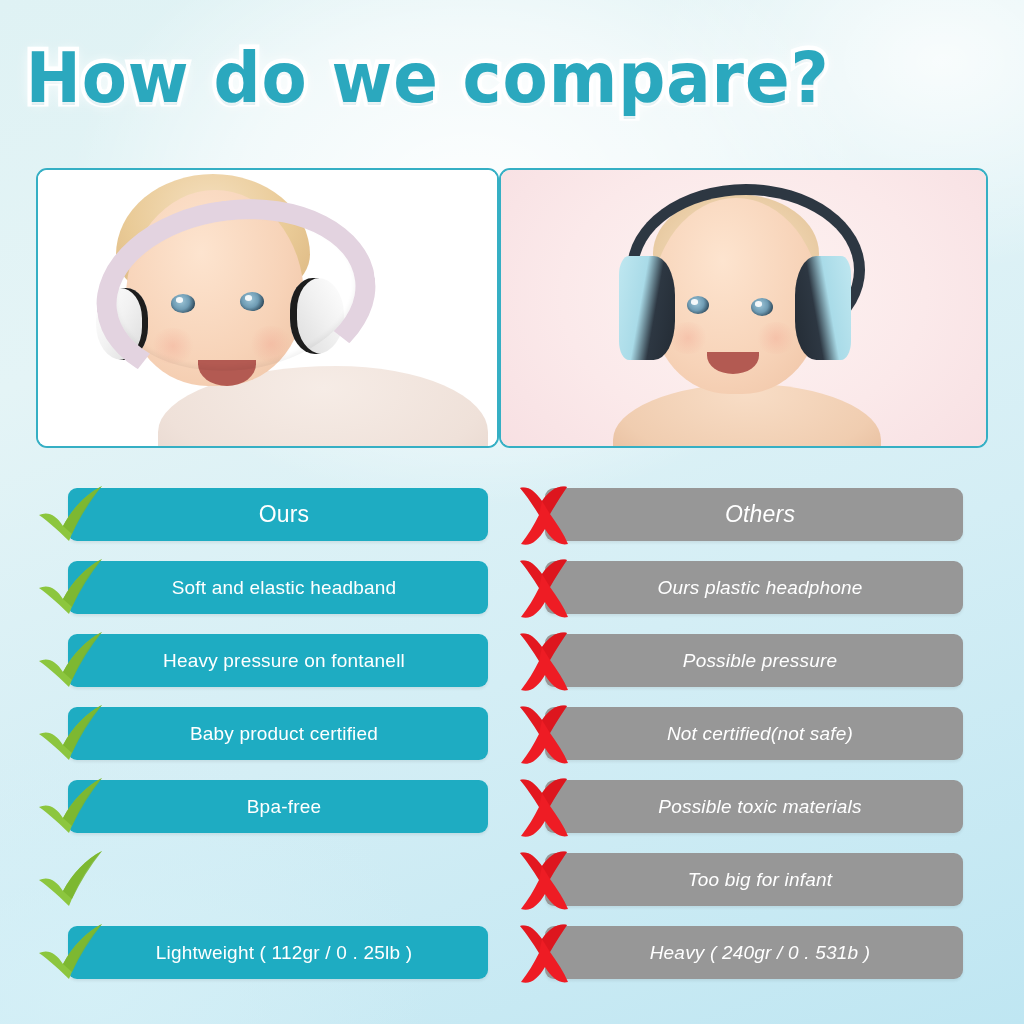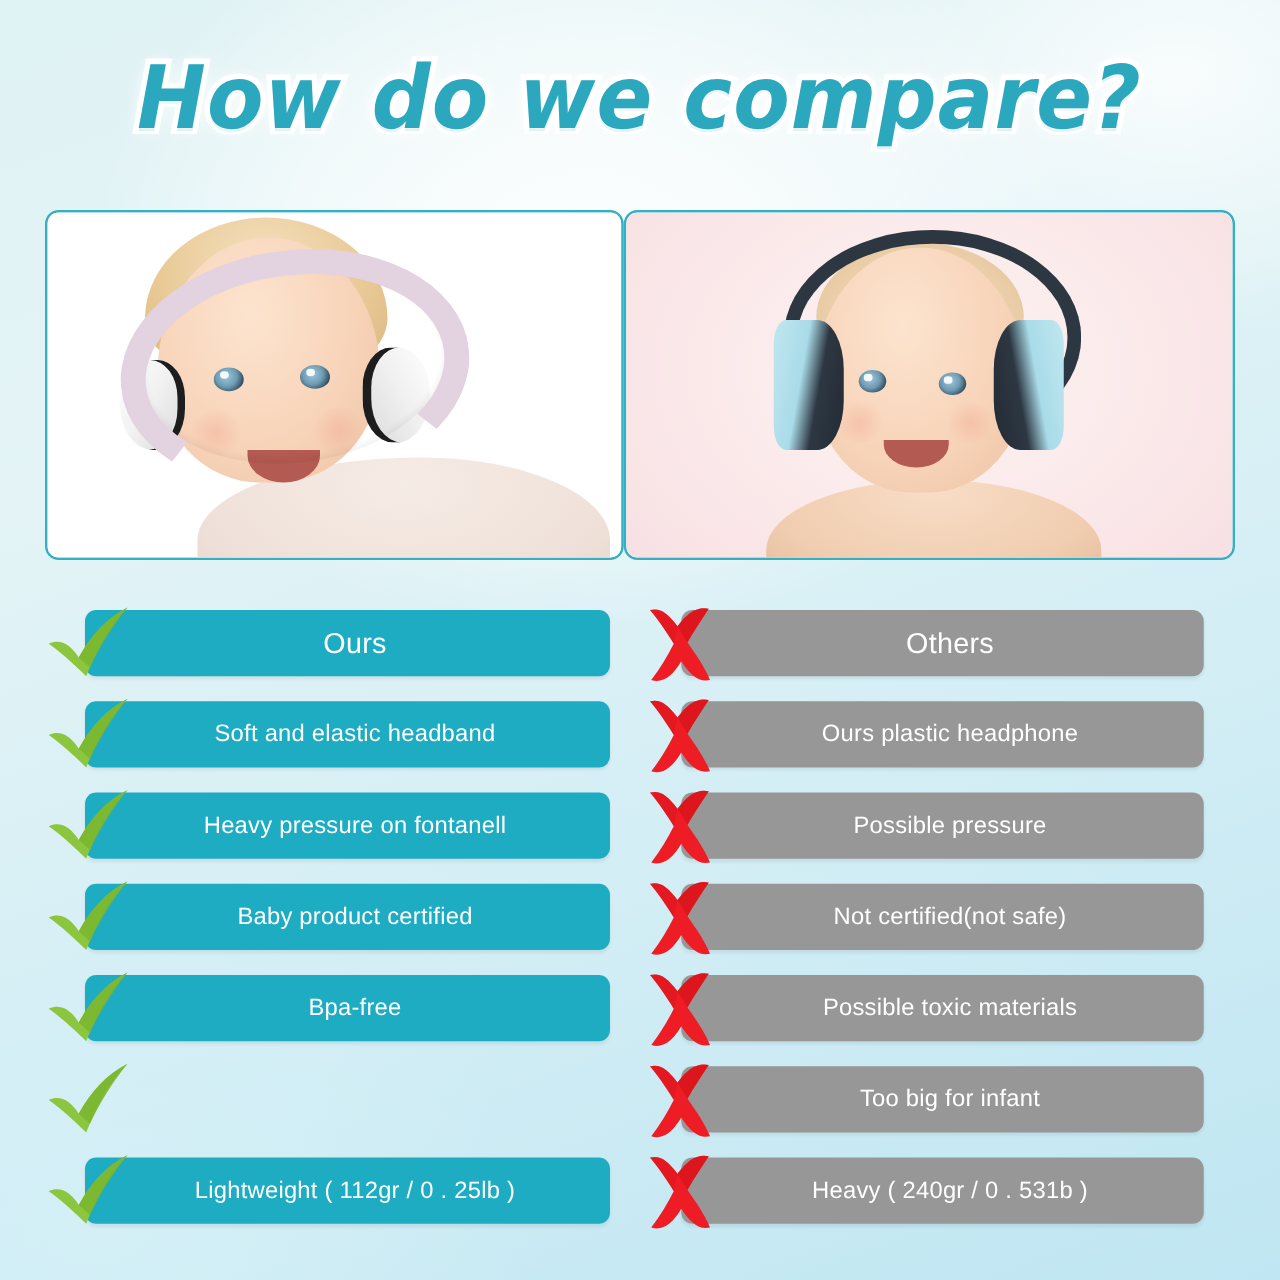--- a/index.html
+++ b/index.html
@@ -15,21 +15,21 @@
       radial-gradient(ellipse 560px 420px at 46% 20%, rgba(255,255,255,.92) 0%, rgba(255,255,255,.55) 42%, rgba(255,255,255,0) 72%),
       radial-gradient(ellipse 420px 300px at 92% 6%, rgba(255,255,255,.75) 0%, rgba(255,255,255,0) 70%),
       radial-gradient(ellipse 500px 360px at 8% 96%, rgba(213,240,247,.9) 0%, rgba(213,240,247,0) 70%),
       linear-gradient(160deg,#dff2f4 0%, #e4f4f6 28%, #d4eef5 62%, #bfe6f2 100%);
     overflow:hidden;
   }
 
   
   .title-wrap{
     position:absolute;left:0;right:0;top:32px;height:92px;
-    display:flex;align-items:center;justify-content:center;font-style:italic;
+    display:flex;align-items:center;
   }
   .title{
     font-family:"DejaVu Sans", sans-serif;
     font-weight:700;
     font-size:70px;
     letter-spacing:1px;
     color:#2ba8be;
     line-height:1;
     transform:scaleX(.94);
     -webkit-text-stroke:9px #ffffff;
@@ -189,20 +189,21 @@
   }
   .pill.ours{
     left:68px;width:420px;
     background:#1eacc2;
     padding:0 14px 0 26px;
   }
   .pill.others{
     left:545px;width:418px;
     background:#979797;
     padding:0 14px 0 26px;
+    font-style:italic;
   }
   .pill.header{font-size:23px;}
 
   .mark{
     position:absolute;top:-4px;width:74px;height:64px;
     pointer-events:none;
   }
   .mark.check{left:36px;}
   .mark.cross{left:512px;}
   .mark svg{display:block;width:100%;height:100%;overflow:visible;}

